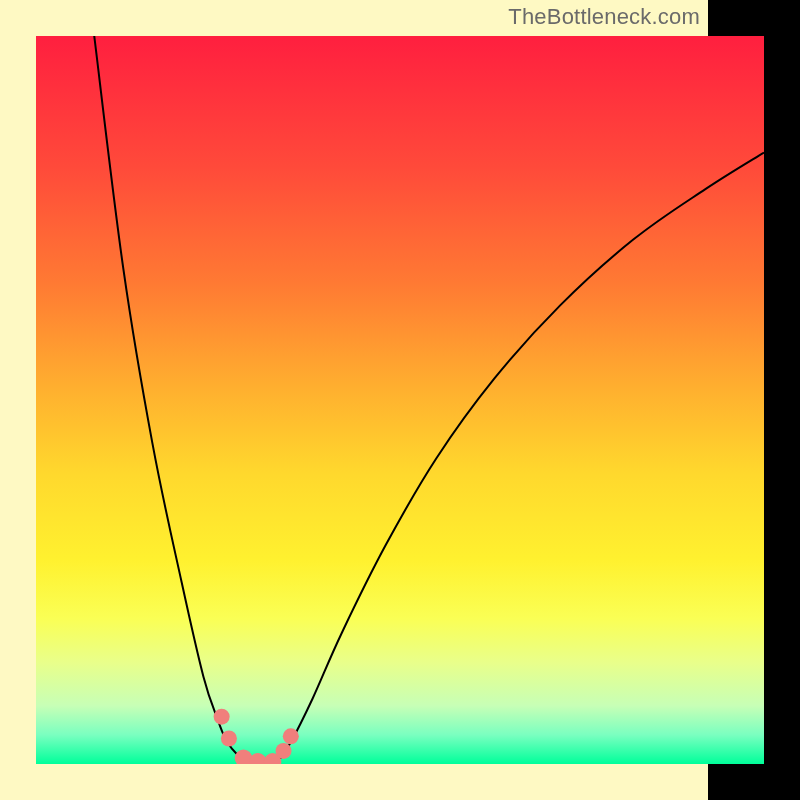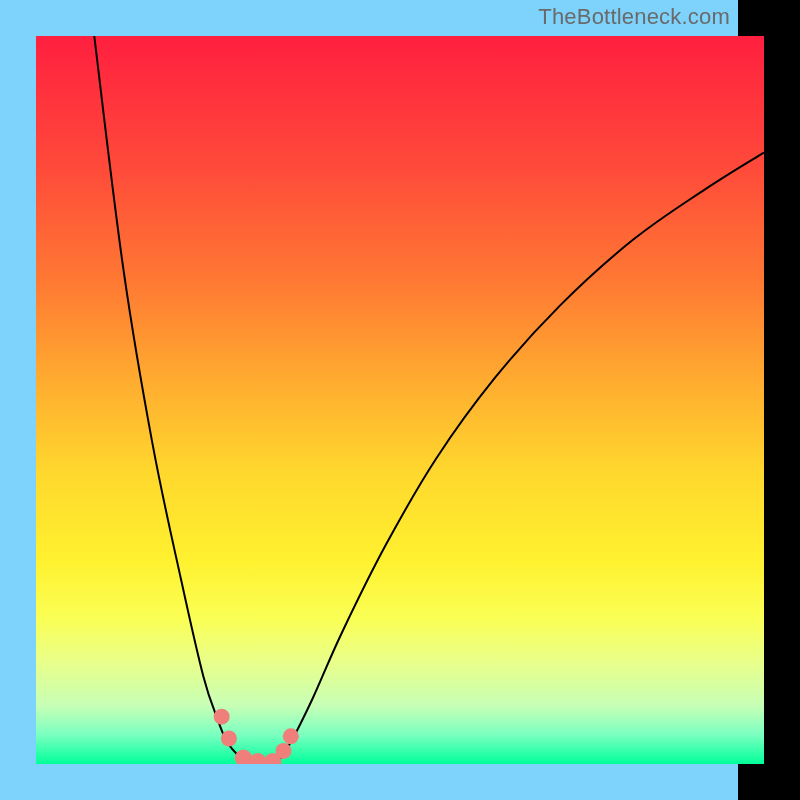--- a/index.html
+++ b/index.html
@@ -8,22 +8,21 @@
     width: 800px;
     height: 800px;
     overflow: hidden;
     background: #000;
     font-family: Arial, Helvetica, sans-serif;
   }
   .frame {
     position: relative;
     width: 708px;
     height: 800px;
-    background: #7dd3fc;
-    padding-left: 30px;
+    background: #fef9c3;
   }
   .plot-area {
     position: absolute;
     left: 36px;
     top: 36px;
     width: 728px;
     height: 728px;
     background: linear-gradient(
       to bottom,
       #ff1f3f 0%,

